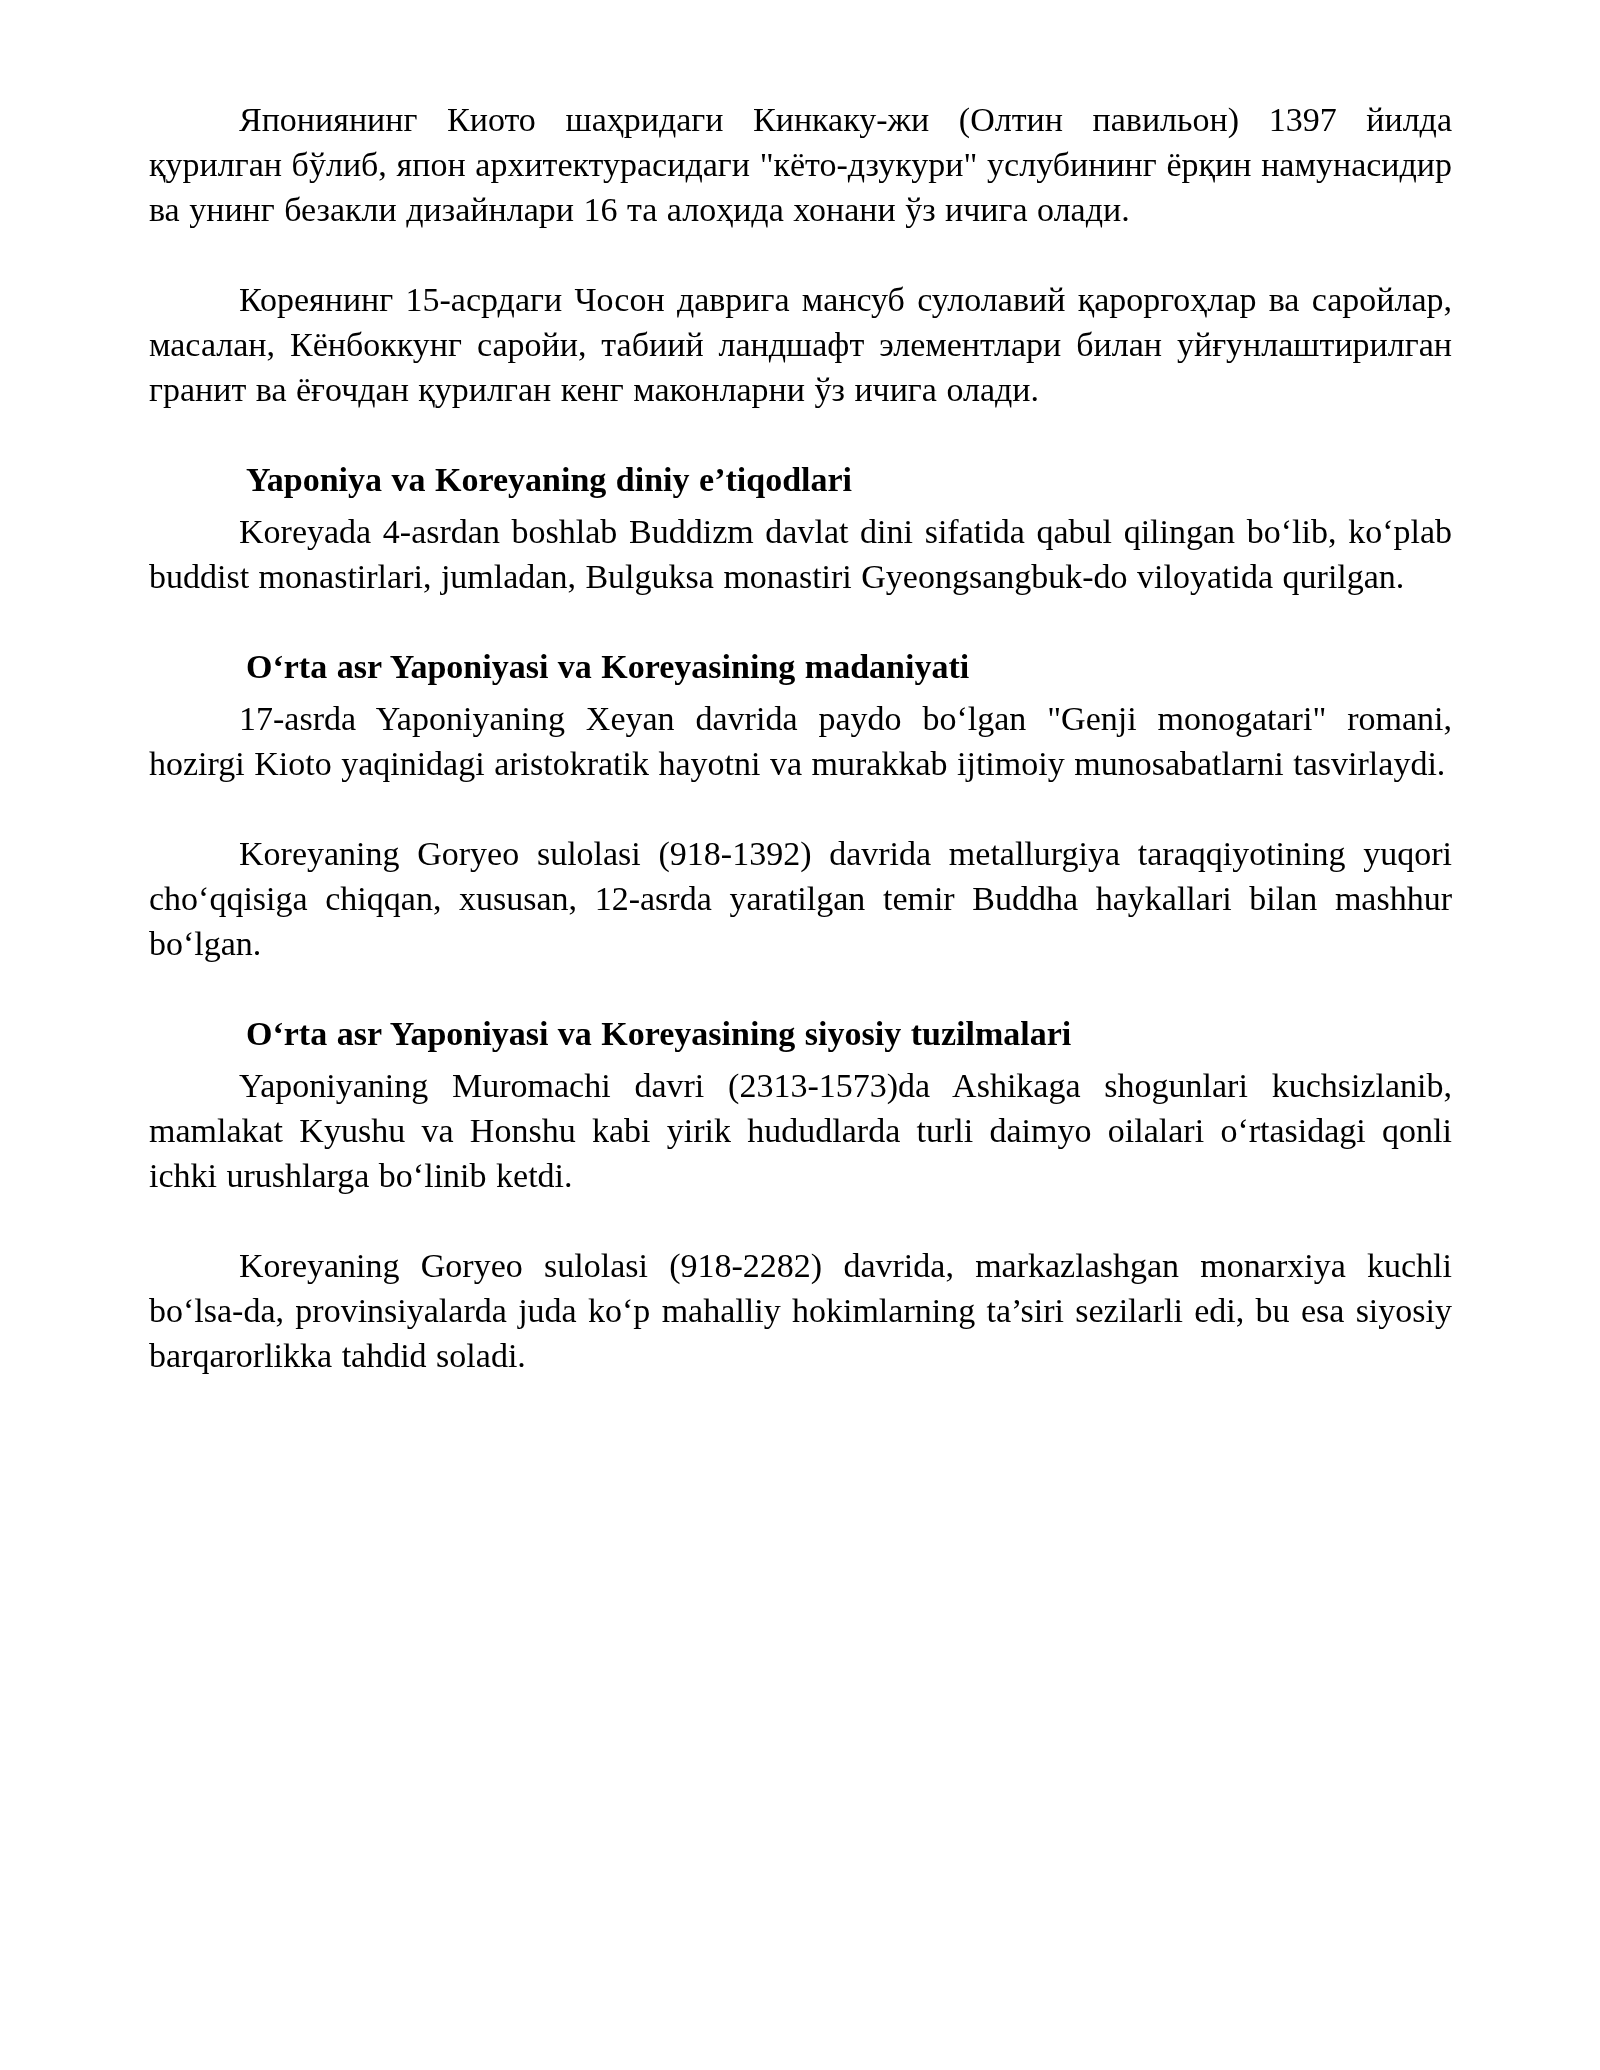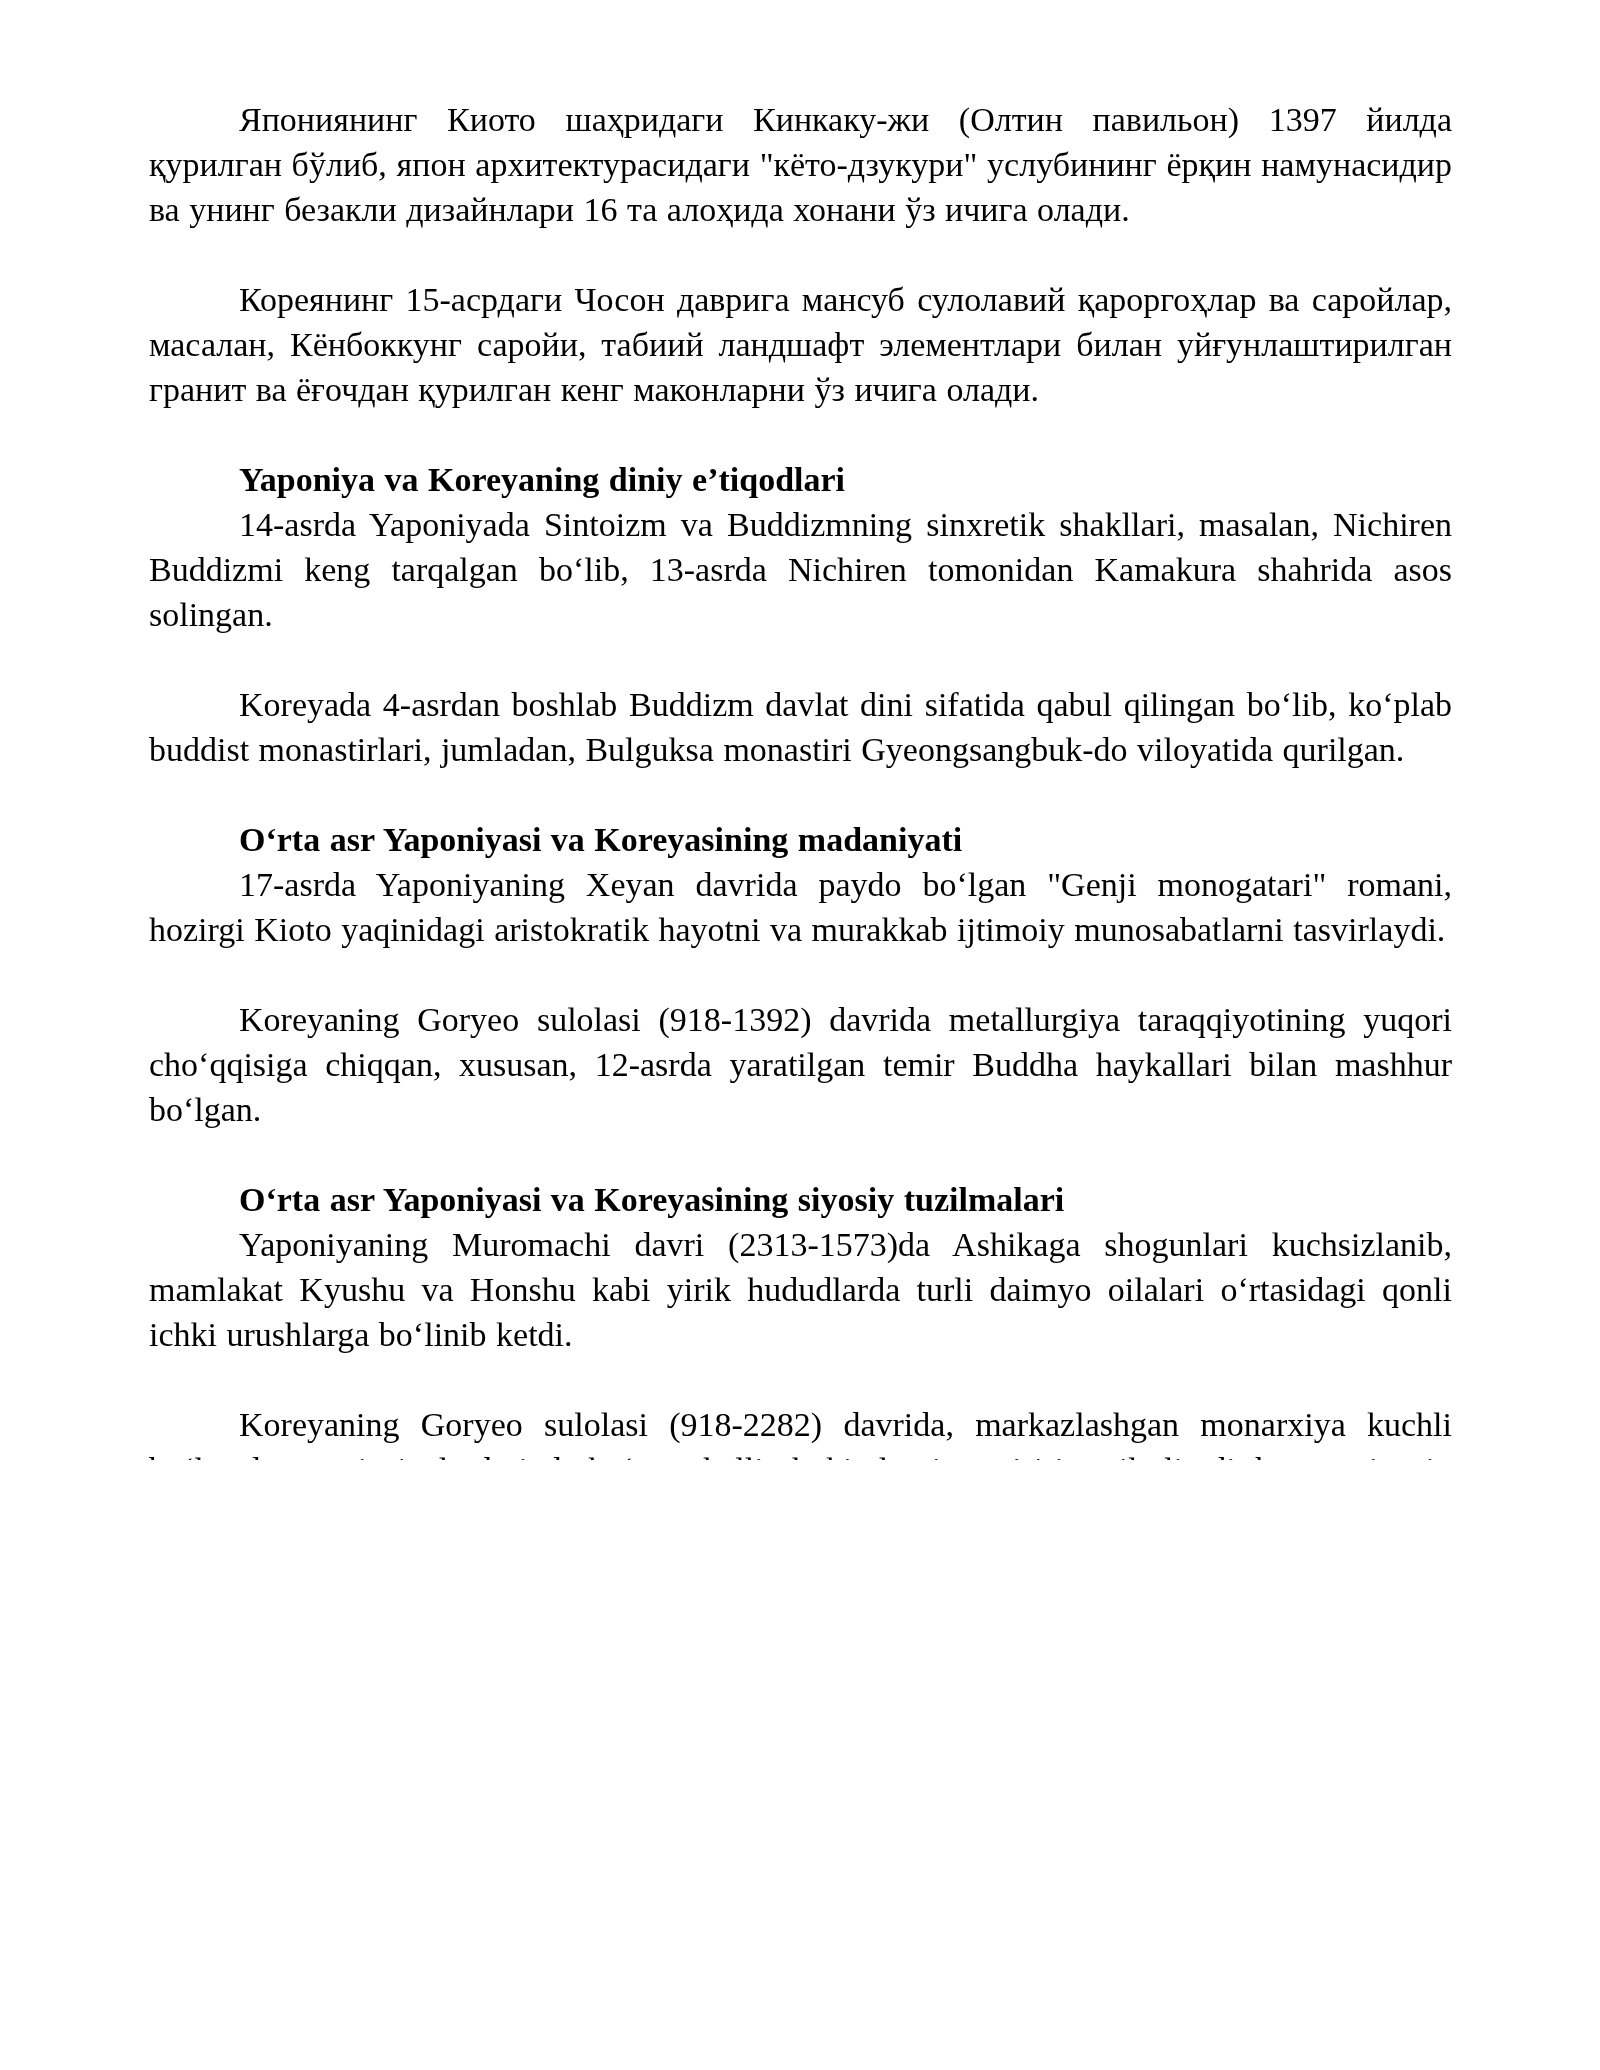--- a/index.html
+++ b/index.html
@@ -22,31 +22,30 @@
     font-size: 34px;
     line-height: 45px;
     text-align: justify;
     text-indent: 90px;
     margin: 0 0 45px 0;
     word-spacing: 1px;
   }
   .par.heading {
     font-weight: 700;
     text-align: left;
-    margin: 0;
+    margin: 7px;
   }
 </style>
 </head>
 <body>
 
 <div class="page">
   <p class="par">Япониянинг Киото шаҳридаги Кинкаку-жи (Олтин павильон) 1397 йилда қурилган бўлиб,  япон архитектурасидаги  "кёто-дзукури" услубининг ёрқин намунасидир ва унинг безакли дизайнлари 16 та алоҳида хонани ўз ичига олади.</p>
   <p class="par">Кореянинг 15-асрдаги  Чосон даврига мансуб  сулолавий қароргоҳлар ва саройлар,  масалан, Кёнбоккунг саройи,  табиий ландшафт элементлари билан уйғунлаштирилган гранит ва ёғочдан қурилган кенг маконларни ўз ичига олади.</p>
   <p class="par heading">Yaponiya va Koreyaning diniy e’tiqodlari</p>
-  <p class="par">14-asrda Yaponiyada Sintoizm va Buddizmning sinxretik shakllari, masalan, Nichiren Buddizmi keng tarqalgan bo‘lib, 13-asrda Nichiren tomonidan  Kamakura shahrida asos solingan.</p>
   <p class="par">Koreyada 4-asrdan boshlab Buddizm davlat dini sifatida qabul qilingan bo‘lib, ko‘plab buddist monastirlari, jumladan, Bulguksa monastiri Gyeongsangbuk-do viloyatida qurilgan.</p>
   <p class="par heading">O‘rta asr Yaponiyasi va Koreyasining madaniyati</p>
   <p class="par">17-asrda Yaponiyaning Xeyan davrida paydo bo‘lgan "Genji monogatari" romani, hozirgi Kioto yaqinidagi aristokratik hayotni va murakkab ijtimoiy munosabatlarni tasvirlaydi.</p>
   <p class="par">Koreyaning Goryeo sulolasi (918-1392) davrida metallurgiya taraqqiyotining yuqori cho‘qqisiga chiqqan, xususan, 12-asrda yaratilgan temir Buddha haykallari bilan mashhur bo‘lgan.</p>
   <p class="par heading">O‘rta asr Yaponiyasi va Koreyasining siyosiy tuzilmalari</p>
   <p class="par">Yaponiyaning Muromachi davri (2313-1573)da Ashikaga shogunlari kuchsizlanib, mamlakat Kyushu va Honshu kabi yirik hududlarda  turli daimyo oilalari o‘rtasidagi  qonli ichki urushlarga bo‘linib ketdi.</p>
   <p class="par">Koreyaning Goryeo sulolasi (918-2282) davrida, markazlashgan monarxiya kuchli bo‘lsa-da,  provinsiyalarda  juda ko‘p mahalliy hokimlarning ta’siri sezilarli edi, bu esa siyosiy barqarorlikka tahdid soladi.</p>
 </div>
 
 </body></html>

